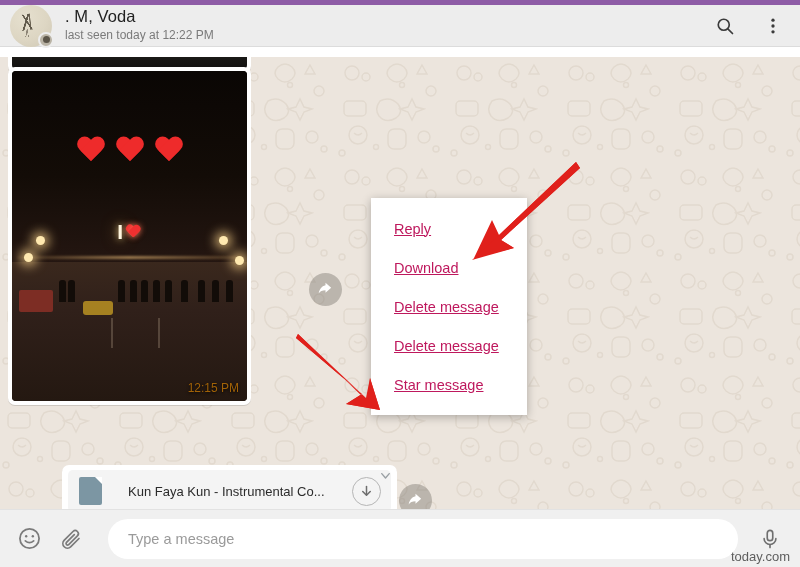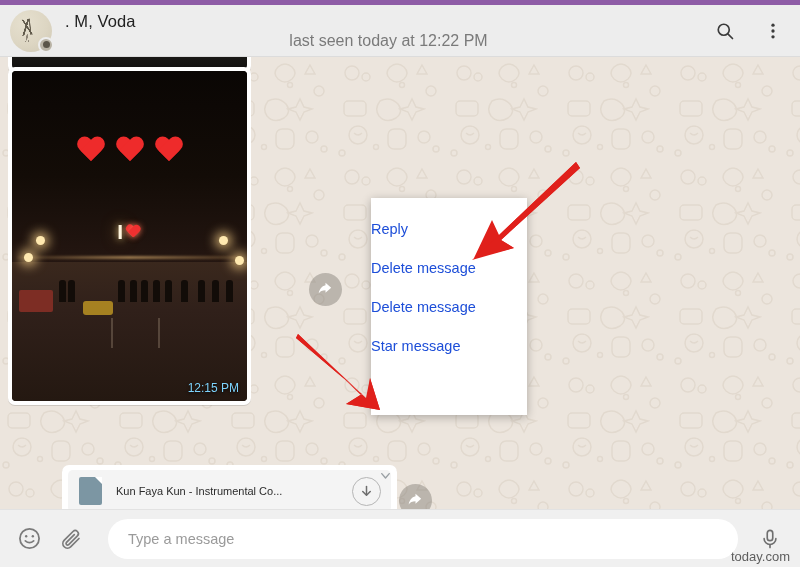--- a/index.html
+++ b/index.html
@@ -18,21 +18,21 @@
   
   .top-strip {
     position: absolute; top: 0; left: 0;
     width: 800px; height: 5px;
     background: #8e5ca6;
   }
 
   
   .chat-header {
     position: absolute; top: 5px; left: 0;
-    width: 800px; height: 52px;
+    width: 800px; height: 42px;
     background: #ededed;
     display: flex;
     align-items: center;
     padding: 0 14px 0 10px;
     border-bottom: 1px solid #dcdcdc;
     z-index: 30;
   }
   .avatar-wrap {
     position: relative;
     width: 42px; height: 42px;
@@ -84,25 +84,24 @@
     background: #5b5549;
   }
   .header-text { flex: 1 1 auto; min-width: 0; }
   .contact-name {
     font-size: 16.5px;
     color: #222222;
     line-height: 19px;
     letter-spacing: .1px;
   }
   .contact-status {
-    font-size: 16px;
+    font-size: 12px;
     color: #7a7a7a;
     line-height: 17px;
     margin-top: 1px;
-    text-align: center;
   }
   .header-actions { display: flex; align-items: center; gap: 22px; }
   .hdr-btn {
     width: 26px; height: 26px;
     display: flex; align-items: center; justify-content: center;
     color: #3b3b3b;
   }
 
   
   .chat-body {
@@ -248,21 +247,21 @@
   }
   .road-line {
     position: absolute;
     bottom: 16%;
     width: 2px; height: 30px;
     background: rgba(210,190,165,.25);
   }
   .photo-time {
     position: absolute;
     right: 8px; bottom: 6px;
-    color: #7dd3fc;
+    color: #a16207;
     font-size: 12px;
     text-shadow: 0 1px 3px rgba(0,0,0,.85);
   }
 
   
   .fwd-btn {
     position: absolute;
     width: 33px; height: 33px;
     border-radius: 50%;
     background: rgba(120,115,108,.42);
@@ -302,25 +301,26 @@
   .doc-icon::after {
     content: "";
     position: absolute;
     right: 0; top: 0;
     border-width: 0 7px 7px 0;
     border-style: solid;
     border-color: transparent #ffffff transparent transparent;
   }
   .doc-title {
     flex: 1 1 auto;
-    font-size: 11px;
+    font-size: 13px;
     color: #2b2b2b;
     white-space: nowrap;
     overflow: hidden;
     text-overflow: ellipsis;
+    margin-left: 12px;
   }
   .dl-btn {
     flex: 0 0 29px;
     width: 29px; height: 29px;
     border-radius: 50%;
     border: 1.4px solid #b6b6b6;
     display: flex; align-items: center; justify-content: center;
     margin-left: 8px;
   }
   .doc-chevron {
@@ -337,23 +337,25 @@
     width: 156px; height: 217px;
     background: #ffffff;
     box-shadow: 0 2px 9px rgba(0,0,0,.28);
     z-index: 40;
     padding: 11px 0;
   }
   .ctx-item {
     height: 39px;
     display: flex;
     align-items: center;
+    padding-left: 23px;
     font-size: 14.5px;
-    color: #1d4ed8;
+    color: #be185d;
     white-space: nowrap;
+    text-decoration: underline;
   }
 
   
   .red-arrow { position: absolute; z-index: 60; pointer-events: none; }
   .arrow-1 { left: 452px; top: 160px; }
   .arrow-2 { left: 296px; top: 332px; }
 
   
   .composer {
     position: absolute;
@@ -539,20 +541,21 @@
     </div>
     <div class="fwd-btn fwd-aud">
       <svg width="17" height="17" viewBox="0 0 24 24" fill="#ffffff">
         <path d="M12 6V2.5l8 7-8 7V13c-4.6 0-7.6 1.6-9.6 4.6C3.2 12.2 6.4 7.1 12 6z"></path>
       </svg>
     </div>
   </div>
 
   <div class="ctx-menu">
     <div class="ctx-item">Reply</div>
+    <div class="ctx-item">Download</div>
     <div class="ctx-item">Delete message</div>
     <div class="ctx-item">Delete message</div>
     <div class="ctx-item">Star message</div>
   </div>
 
   <svg class="red-arrow arrow-1" width="130" height="112" viewBox="0 0 130 112">
     <path d="M124 2 L47 75 L40 60 L22 98 L62 88 L49 80 L128 8 Z" fill="#e0201b"></path>
     <path d="M124 2 L44 78 L20 100 L62 88 L49 80 L128 8 Z" fill="#e0201b"></path>
   </svg>
   <svg class="red-arrow arrow-2" width="90" height="82" viewBox="0 0 90 82">

